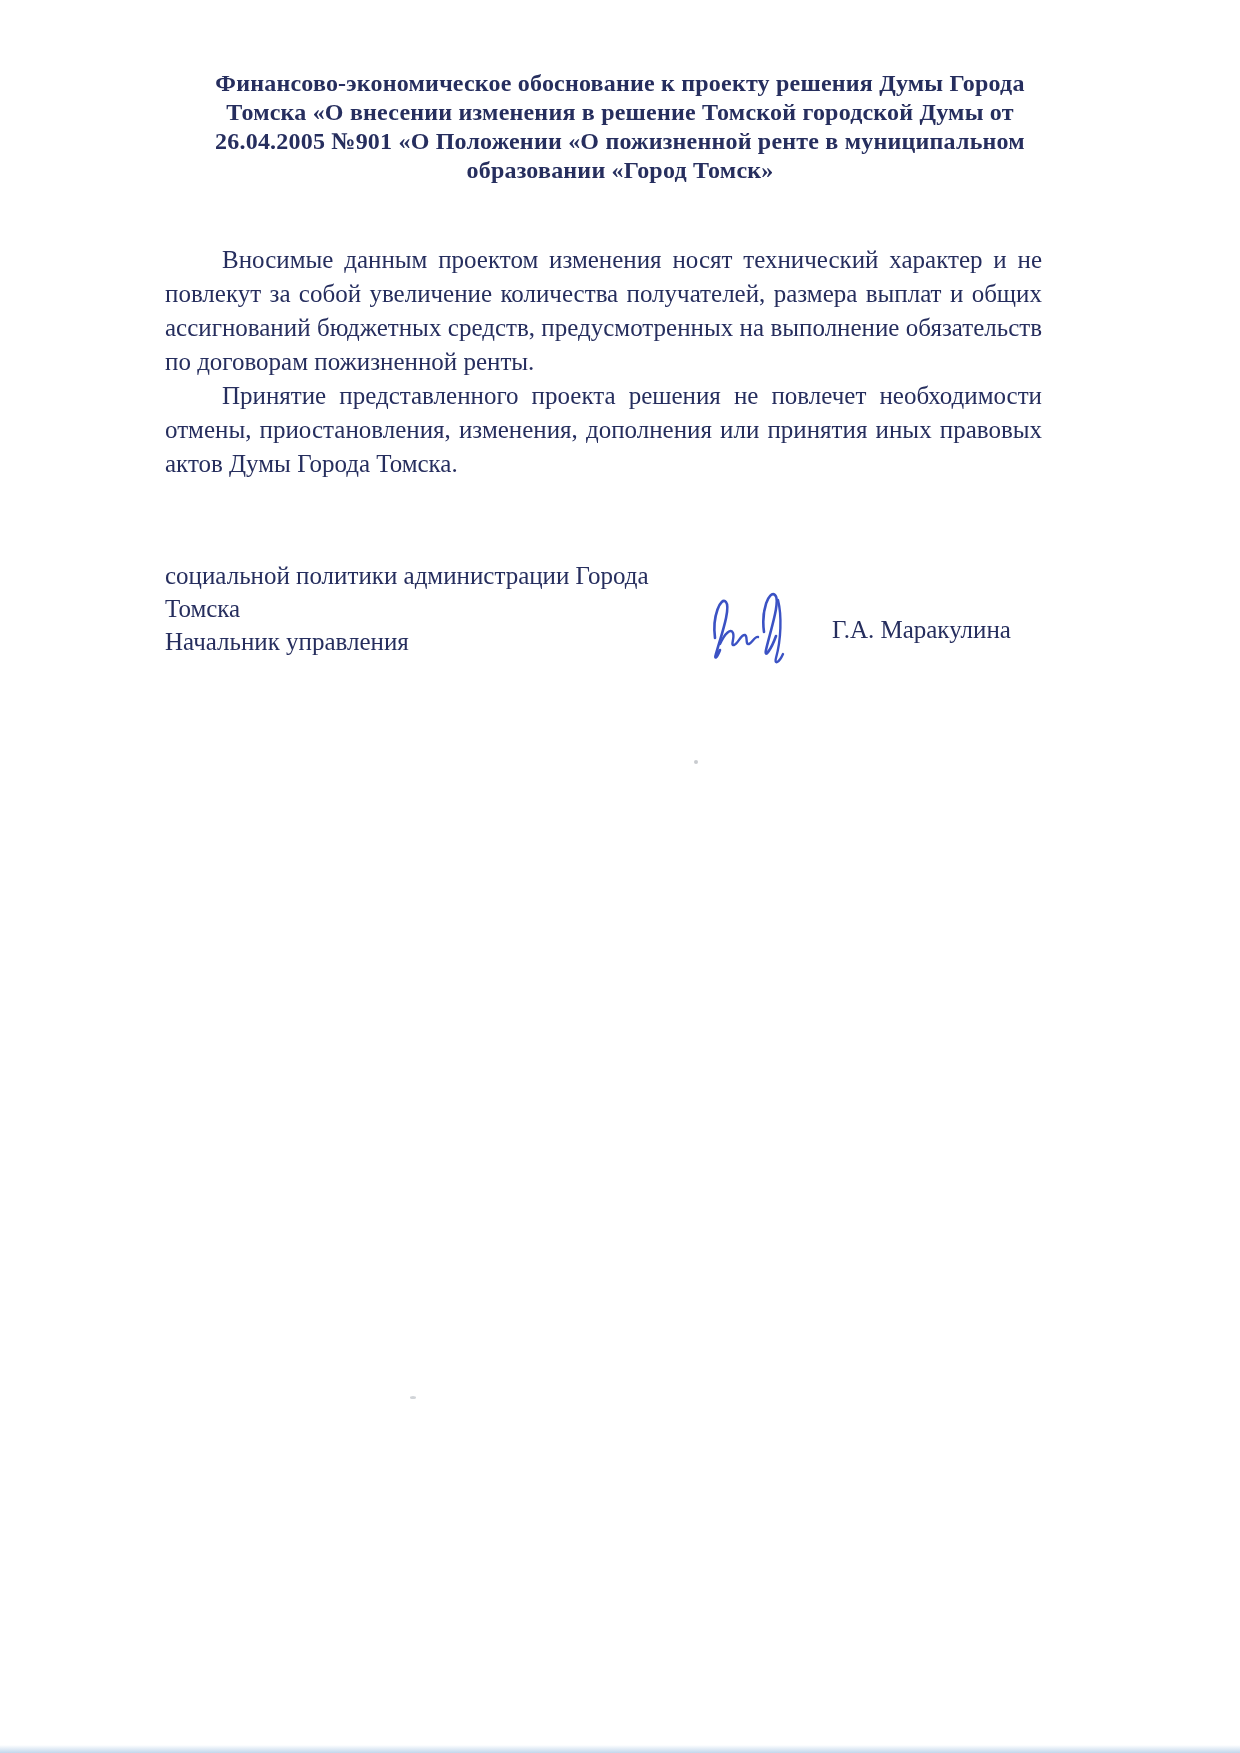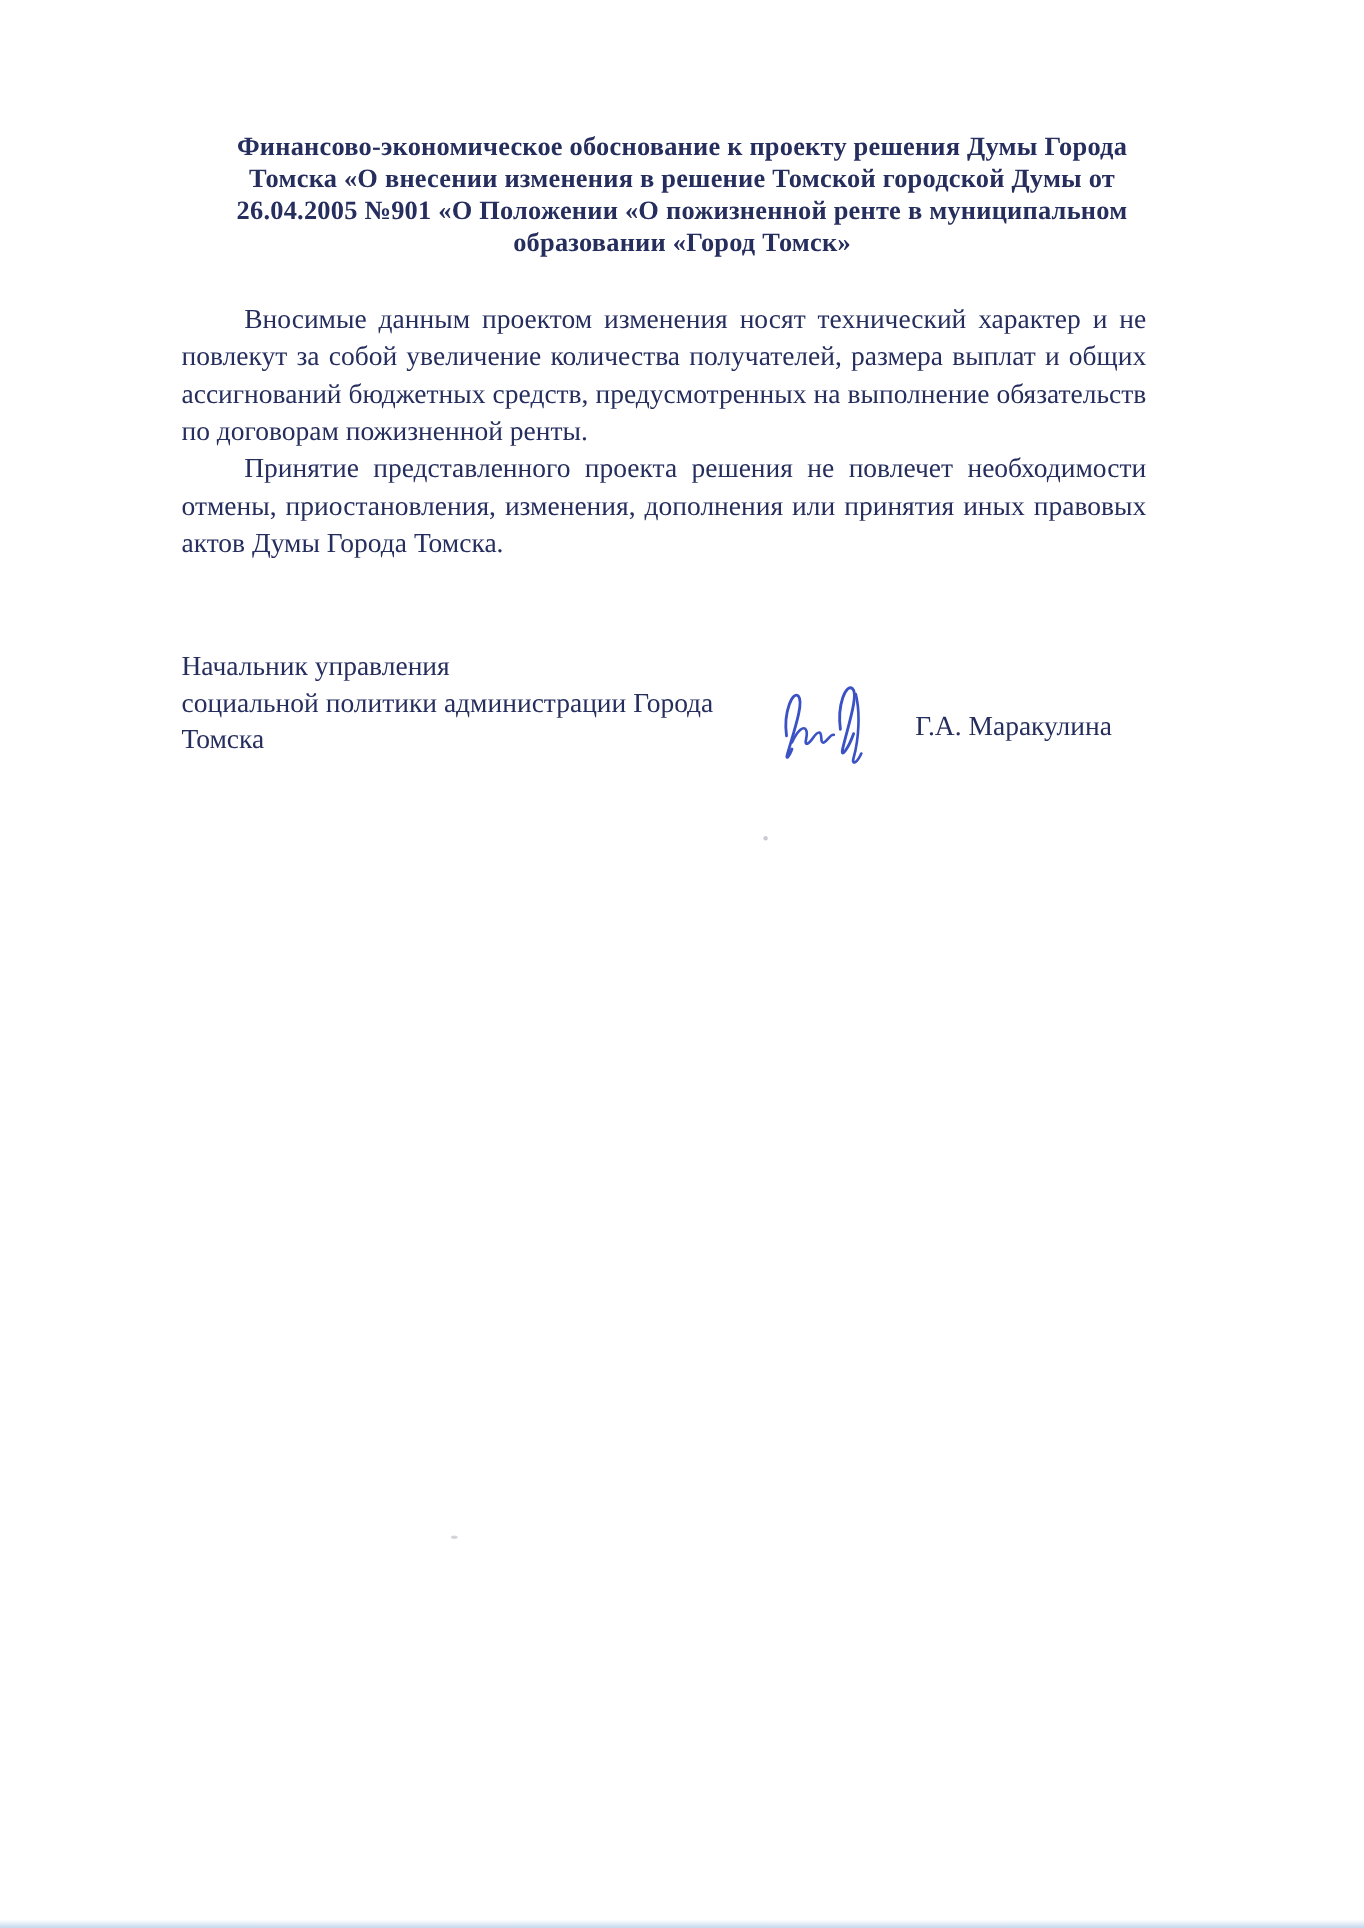--- a/index.html
+++ b/index.html
@@ -6,36 +6,36 @@
     margin: 0;
     padding: 0;
     background: #ffffff;
   }
   .page {
     position: relative;
     width: 1240px;
     height: 1753px;
     box-sizing: border-box;
     background: #ffffff;
-    padding-top: 120px;
+    padding-top: 69px;
     overflow: hidden;
     font-family: "Liberation Serif", "DejaVu Serif", serif;
     color: var(--ink, #262e5e);
   }
   .title {
     width: 886px;
     margin: 0 auto;
     text-align: center;
     font-size: 24px;
     line-height: 29px;
     font-weight: bold;
     letter-spacing: 0.2px;
   }
   .body-text {
-    margin: 38px 0 0 165px;
+    margin: 58px 0 0 165px;
     width: 877px;
     font-size: 25px;
     line-height: 34px;
     text-align: justify;
   }
   .para {
     margin: 0;
     text-indent: 57px;
   }
   .sig-row {
@@ -84,22 +84,22 @@
 
   <h1 class="title">Финансово-экономическое обоснование к проекту решения Думы Города Томска «О внесении изменения в решение Томской городской Думы от 26.04.2005 №901 «О Положении «О пожизненной ренте в муниципальном образовании «Город Томск»</h1>
 
   <div class="body-text">
     <p class="para">Вносимые данным проектом изменения носят технический характер и не повлекут за собой увеличение количества получателей, размера выплат и общих ассигнований бюджетных средств, предусмотренных на выполнение обязательств по договорам пожизненной ренты.</p>
     <p class="para">Принятие представленного проекта решения не повлечет необходимости отмены, приостановления, изменения, дополнения или принятия иных правовых актов Думы Города Томска.</p>
   </div>
 
   <div class="sig-row">
     <div class="sig-position">
+      <div>социальной политики администрации Города Томска</div>
       <div>Начальник управления</div>
-      <div>социальной политики администрации Города Томска</div>
     </div>
     <div class="sig-mark">
       <svg width="95" height="88" viewBox="0 0 95 88" xmlns="http://www.w3.org/2000/svg">
         <path d="M8 52 C5 30 14 10 19 16 C24 22 14 50 9 68 C7 74 10 72 13 64" fill="none" stroke="var(--sig, #3b52c4)" stroke-width="2.6" stroke-linecap="round"></path>
         <path d="M13 58 C18 47 24 42 26 47 C28 52 23 60 27 59 C31 58 34 48 38 49 C41 50 38 59 42 58 C45 57 48 50 51 51" fill="none" stroke="var(--sig, #3b52c4)" stroke-width="2.4" stroke-linecap="round"></path>
         <path d="M57 46 C54 24 62 4 68 9 C74 14 63 46 59 64 C57 73 64 64 69 50" fill="none" stroke="var(--sig, #3b52c4)" stroke-width="2.6" stroke-linecap="round"></path>
         <path d="M71 14 C75 30 74 54 69 72 C67 79 72 77 76 68" fill="none" stroke="var(--sig, #3b52c4)" stroke-width="2.4" stroke-linecap="round"></path>
       </svg>
     </div>
     <div class="sig-name">Г.А. Маракулина</div>

